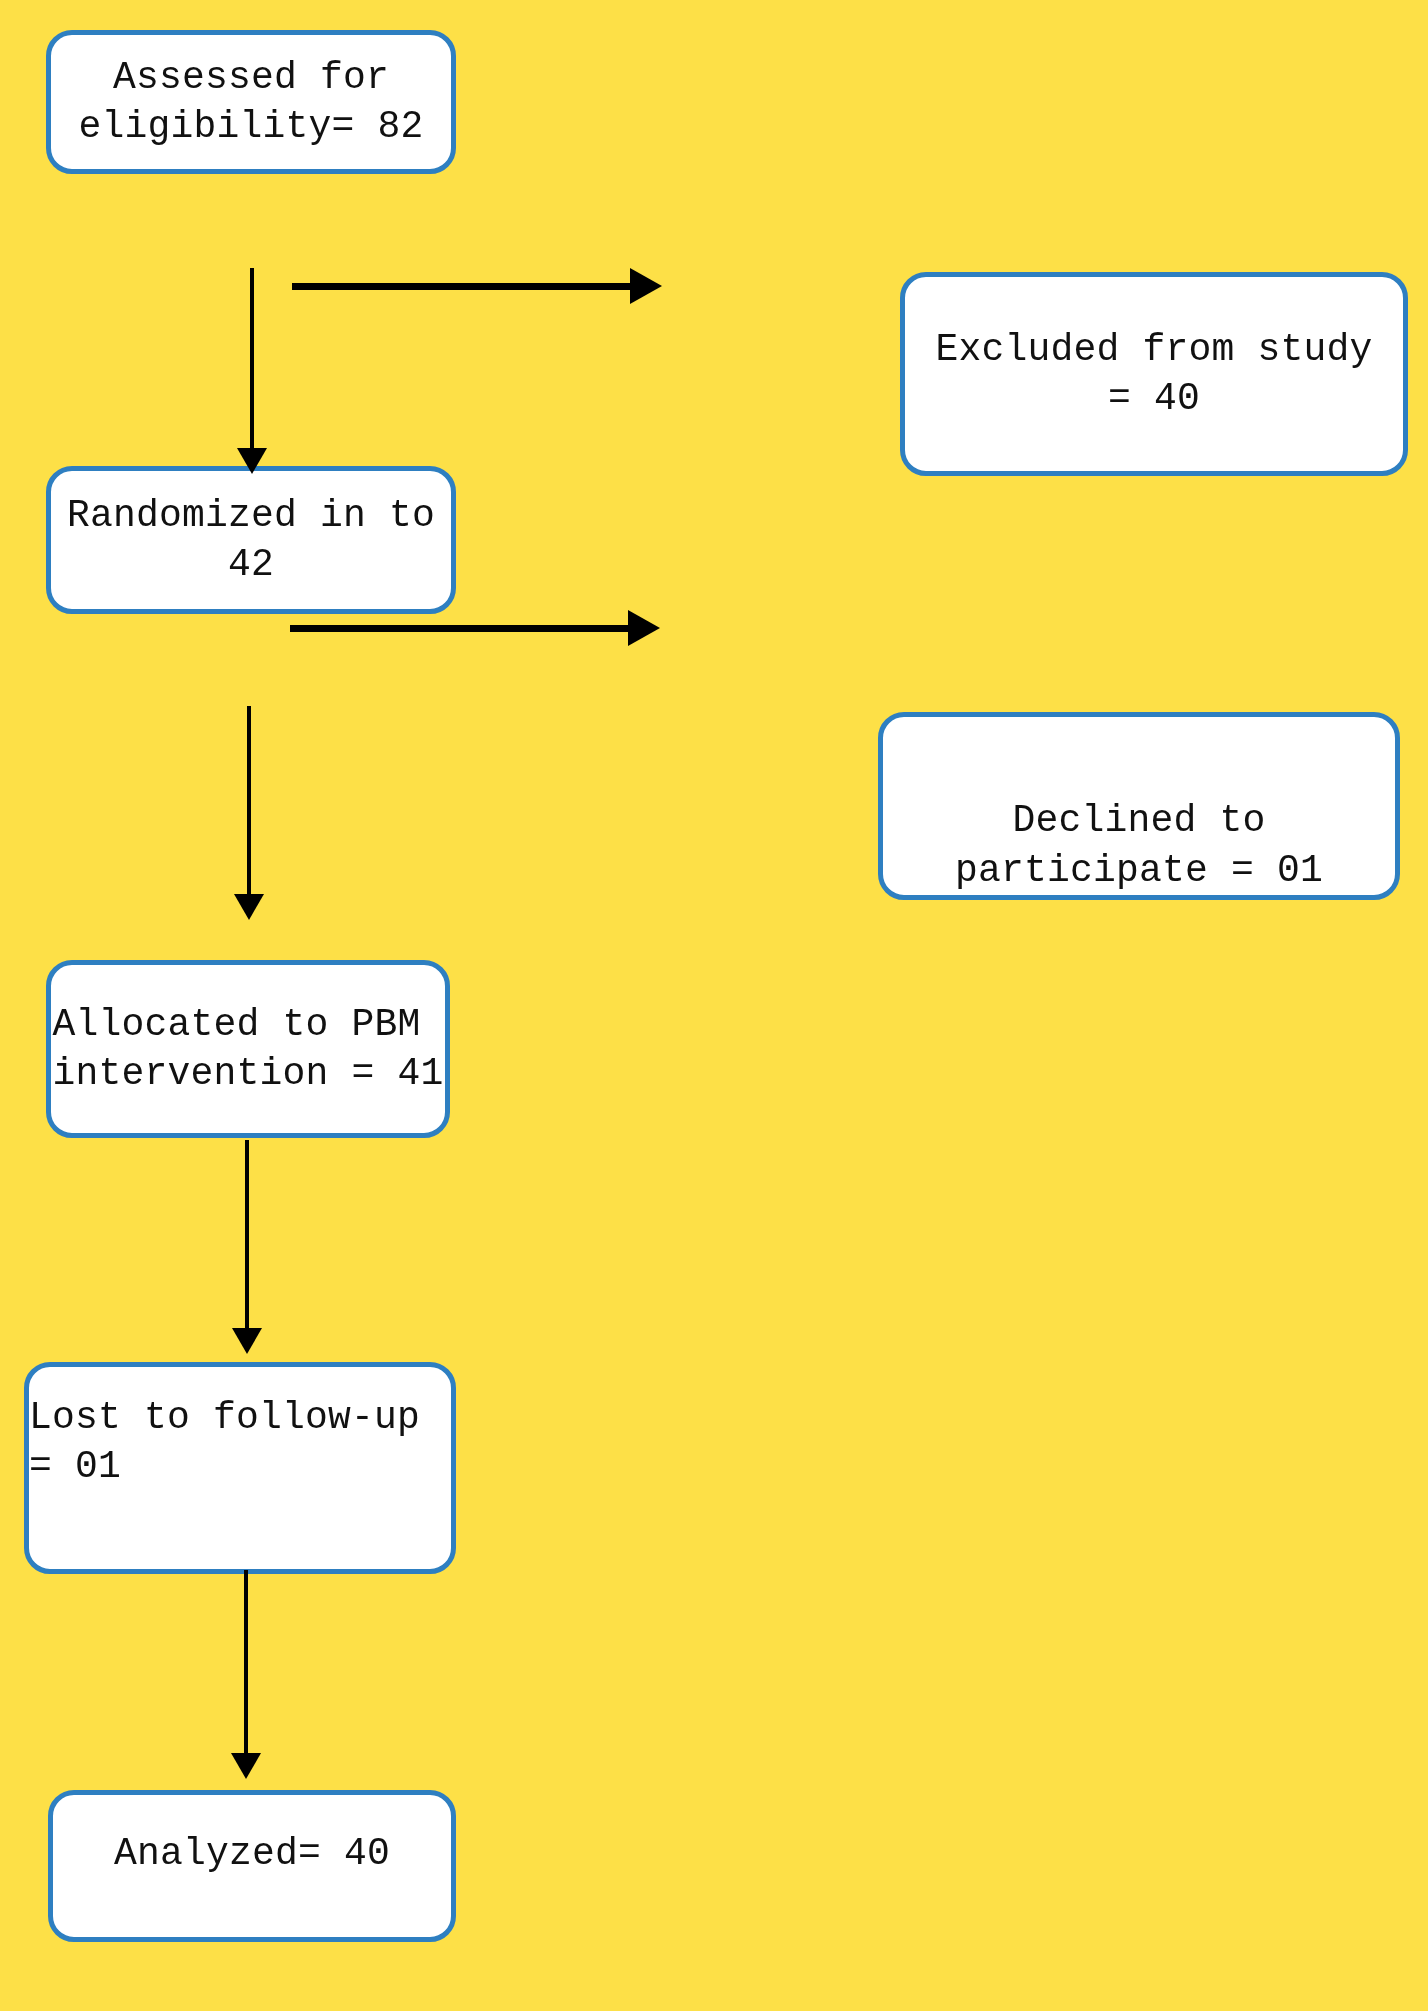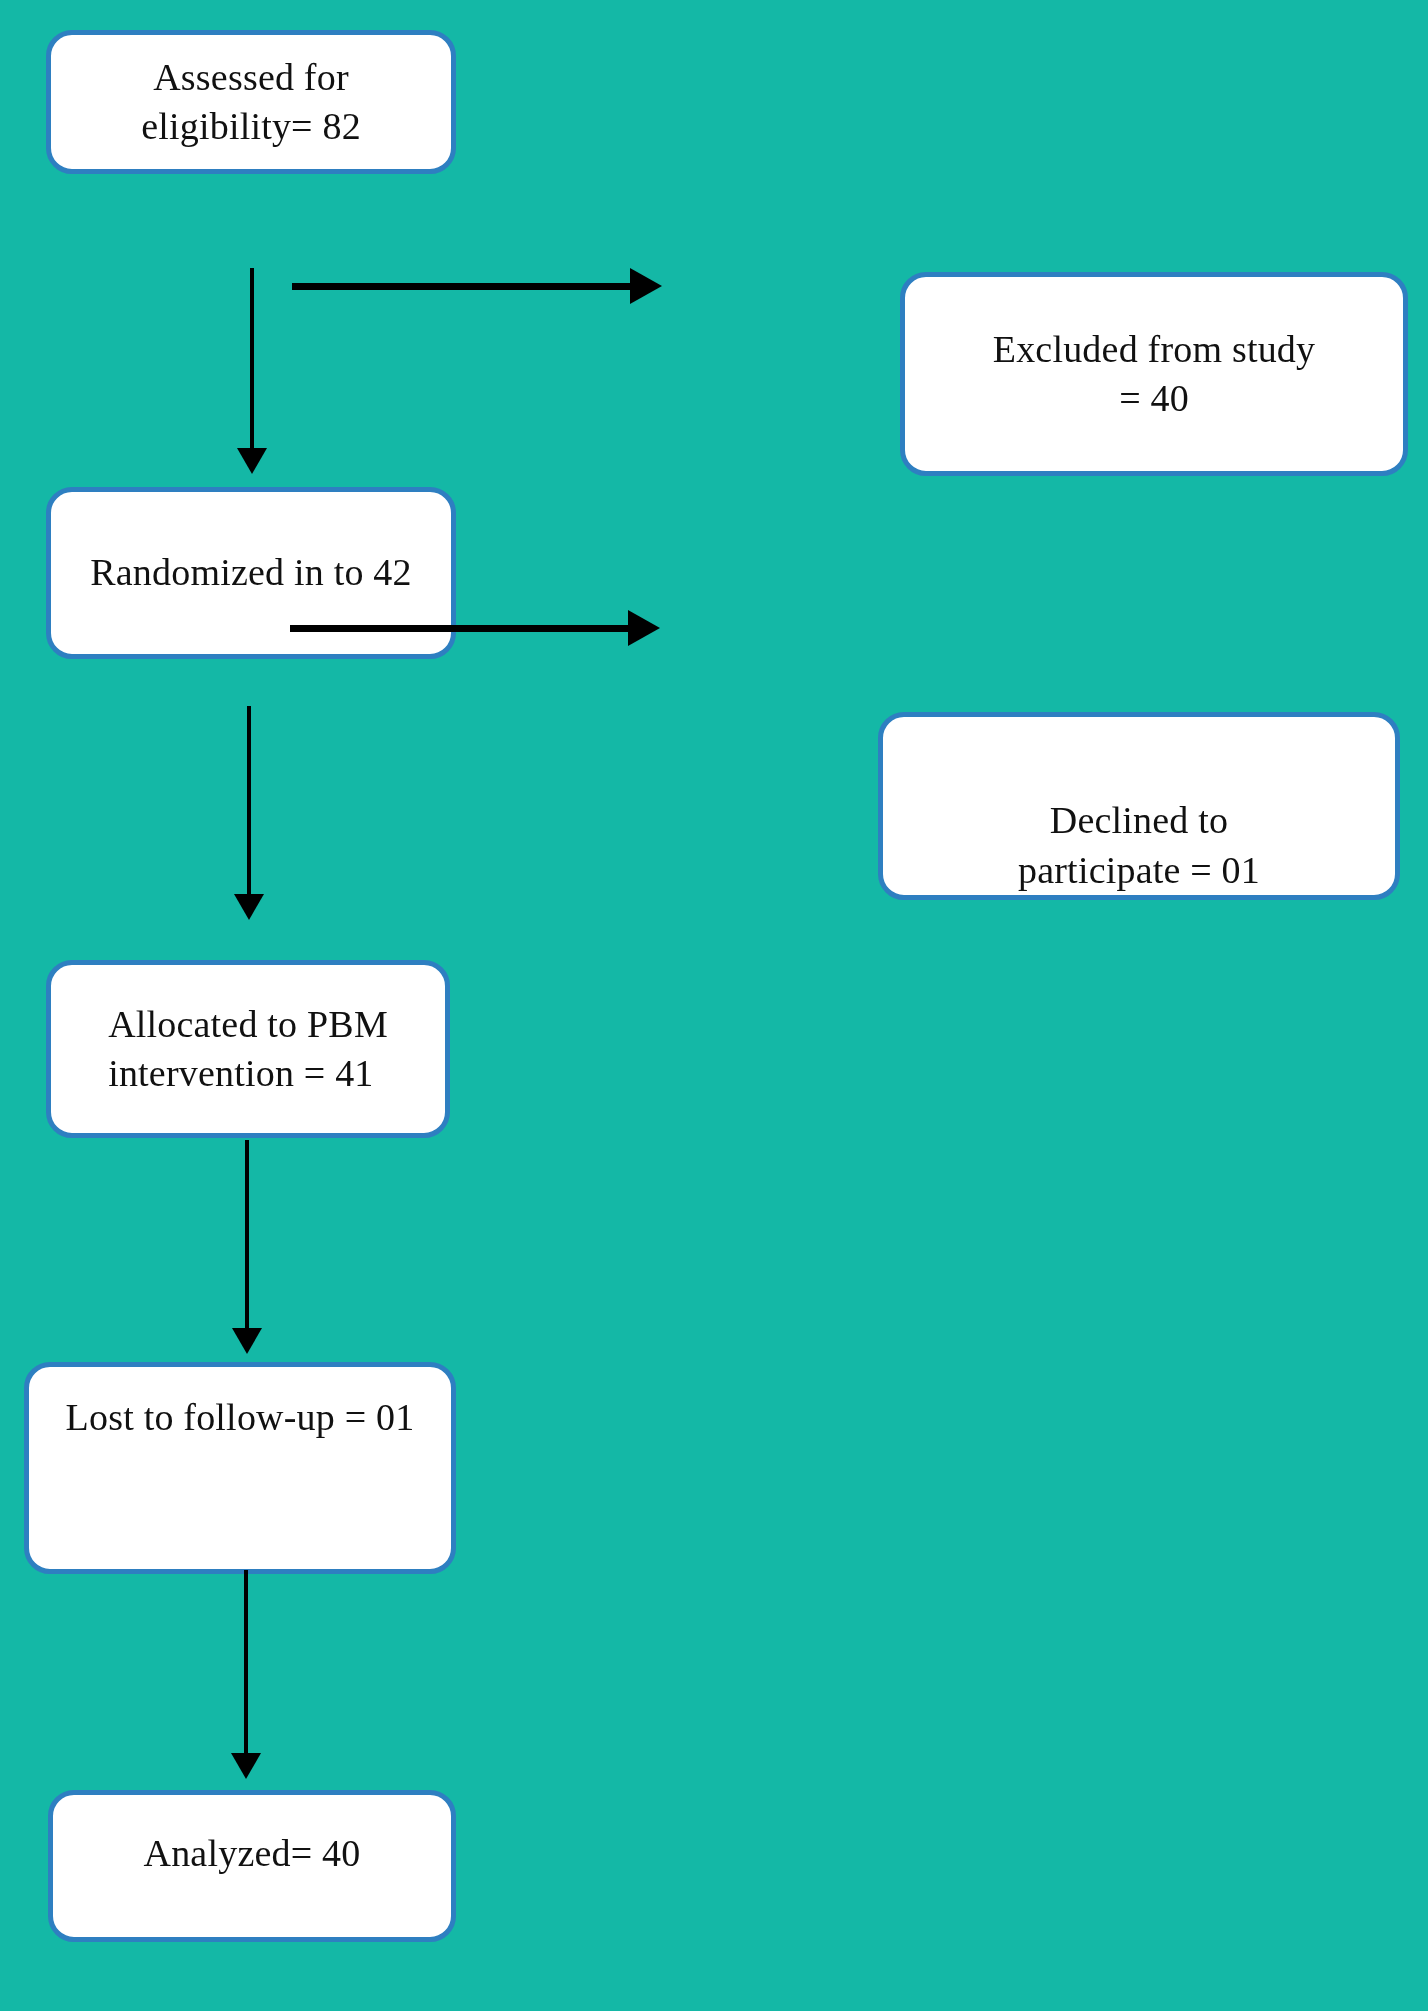--- a/index.html
+++ b/index.html
@@ -5,23 +5,23 @@
 <style>
   html, body {
     margin: 0;
     padding: 0;
     background: #ffffff;
   }
   #canvas {
     position: relative;
     width: 1428px;
     height: 2011px;
-    background: #14b8a6;
+    background: #fde047;
     overflow: hidden;
-    font-family: Liberation Serif, serif;
+    font-family: Liberation Mono, monospace;
   }
   .node {
     position: absolute;
     box-sizing: border-box;
     background: #ffffff;
     border: 5px solid #2E7FC1;
     border-radius: 26px;
     display: flex;
     justify-content: center;
     color: #0a0a0a;
@@ -31,21 +31,21 @@
     text-align: center;
     line-height: 1.30;
     font-size: 38px;
     letter-spacing: 0.2px;
     white-space: pre-line;
     color: #111111;
   }
   
   #node-assessed   { left: 46px;  top: 30px;   width: 410px; height: 144px; align-items: center; }
   #node-excluded   { left: 900px; top: 272px;  width: 508px; height: 204px; align-items: center; }
-  #node-randomized { left: 46px;  top: 487px;  width: 410px; height: 172px; align-items: center; }
+  #node-randomized { left: 46px;  top: 466px;  width: 410px; height: 148px; align-items: center; }
   #node-declined   { left: 878px; top: 712px;  width: 522px; height: 188px; align-items: flex-end; }
   #node-allocated  { left: 46px;  top: 932px;  width: 404px; height: 178px; align-items: center; margin-top: 28px; }
   #node-lost       { left: 24px;  top: 1362px; width: 432px; height: 212px; align-items: flex-start; padding-top: 26px; }
   #node-analyzed   { left: 48px;  top: 1790px; width: 408px; height: 152px; align-items: flex-start; padding-top: 34px; }
 
   #node-allocated .label { text-align: left; }
   #node-lost .label      { text-align: left; }
 
   
   .vline {

